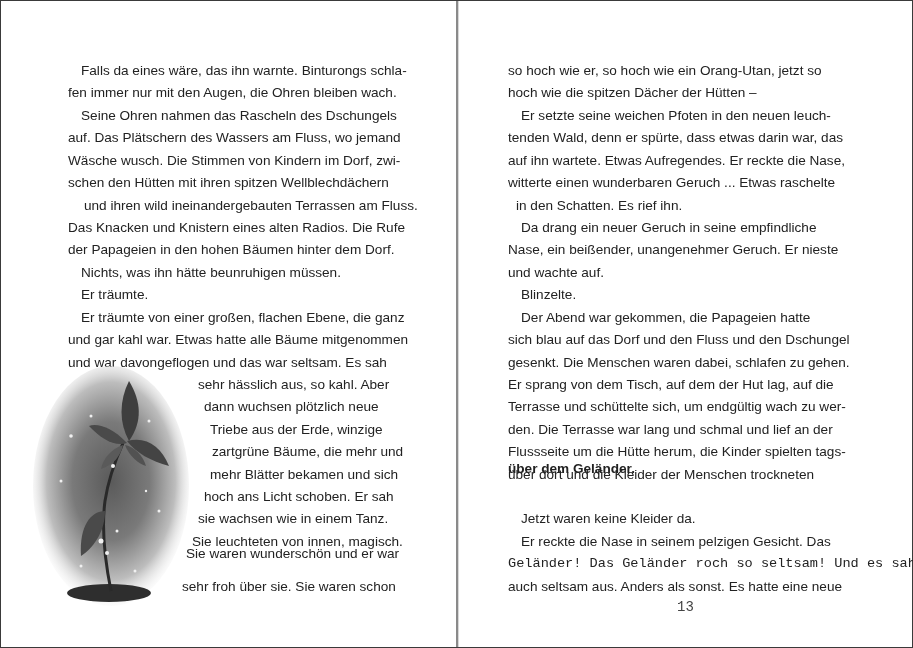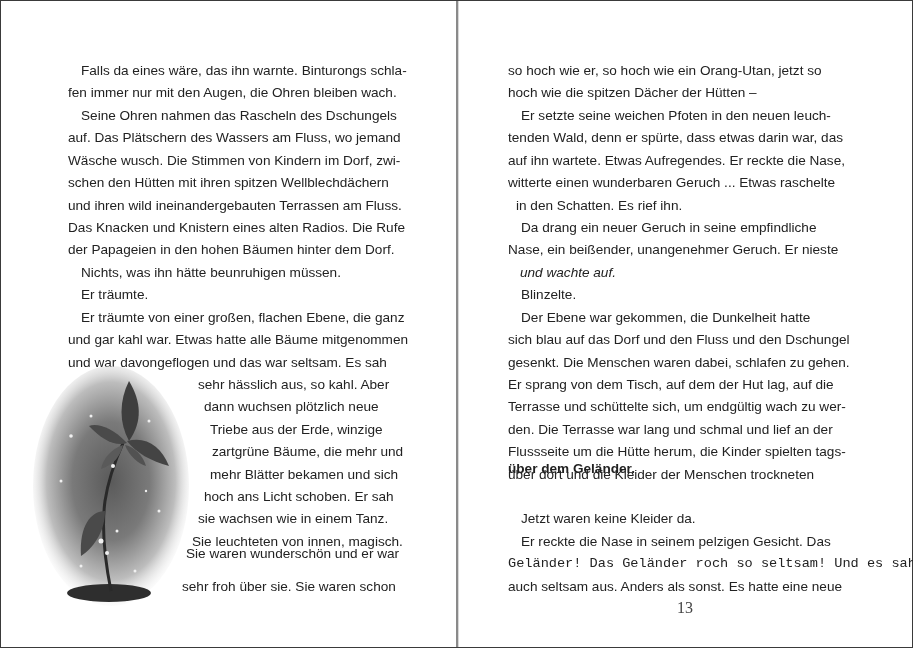--- a/index.html
+++ b/index.html
@@ -7,36 +7,36 @@
   .spread { position:relative; width:911px; height:646px; border:1px solid #3a3a3a; background:#fff; }
   .gutter { position:absolute; left:455px; top:0; width:2px; height:646px; background:#8a8a8a; }
   .gutter::after { content:""; position:absolute; left:2px; top:0; width:1px; height:100%; background:#d8d8d8; }
   .page { position:absolute; top:0; height:518px; }
   .page-left { left:0; width:455px; }
   .page-right { left:457px; width:454px; }
   .text { position:absolute; font-family:"Liberation Sans", sans-serif; font-size:13.6px; color:#222; }
   .line { position:absolute; white-space:nowrap; line-height:16px; height:16px; }
   .left-text .line { left:67px; }
   .right-text .line { left:50px; }
-  .pn { position:absolute; font-family:Liberation Serif, serif; font-size:16px; color:#444; }
+  .pn { position:absolute; font-family:Liberation Mono, monospace; font-size:14px; color:#444; }
   .illus { position:absolute; left:30px; top:360px; width:160px; height:260px; }
 </style>
 </head>
 <body>
 
 <div class="spread">
   <div class="page page-left">
     <div class="text left-text" id="left-text">
         <div class="line" style="top: 62px; margin-left: 13px;">Falls da eines wäre, das ihn warnte. Binturongs schla-</div>
         <div class="line" style="top: 84px; margin-left: 0px;">fen immer nur mit den Augen, die Ohren bleiben wach.</div>
         <div class="line" style="top: 107px; margin-left: 13px;">Seine Ohren nahmen das Rascheln des Dschungels</div>
         <div class="line" style="top: 129px; margin-left: 0px;">auf. Das Plätschern des Wassers am Fluss, wo jemand</div>
         <div class="line" style="top: 152px; margin-left: 0px;">Wäsche wusch. Die Stimmen von Kindern im Dorf, zwi-</div>
         <div class="line" style="top: 174px; margin-left: 0px;">schen den Hütten mit ihren spitzen Wellblechdächern</div>
-        <div class="line" style="top: 197px; margin-left: 0px;">und ihren wild ineinandergebauten Terrassen am Fluss.</div>
+        <div class="line" style="top: 197px; margin-left: 16px;">und ihren wild ineinandergebauten Terrassen am Fluss.</div>
         <div class="line" style="top: 219px; margin-left: 0px;">Das Knacken und Knistern eines alten Radios. Die Rufe</div>
         <div class="line" style="top: 241px; margin-left: 0px;">der Papageien in den hohen Bäumen hinter dem Dorf.</div>
         <div class="line" style="top: 264px; margin-left: 13px;">Nichts, was ihn hätte beunruhigen müssen.</div>
         <div class="line" style="top: 286px; margin-left: 13px;">Er träumte.</div>
         <div class="line" style="top: 309px; margin-left: 13px;">Er träumte von einer großen, flachen Ebene, die ganz</div>
         <div class="line" style="top: 331px; margin-left: 0px;">und gar kahl war. Etwas hatte alle Bäume mitgenommen</div>
         <div class="line" style="top: 354px; margin-left: 0px;">und war davongeflogen und das war seltsam. Es sah</div>
         <div class="line" style="top: 376px; margin-left: 130px;">sehr hässlich aus, so kahl. Aber</div>
         <div class="line" style="top: 398px; margin-left: 136px;">dann wuchsen plötzlich neue</div>
         <div class="line" style="top: 421px; margin-left: 142px;">Triebe aus der Erde, winzige</div>
@@ -87,23 +87,23 @@
     <div class="text right-text" id="right-text">
         <div class="line" style="top: 62px; margin-left: 0px;">so hoch wie er, so hoch wie ein Orang-Utan, jetzt so</div>
         <div class="line" style="top: 84px; margin-left: 0px;">hoch wie die spitzen Dächer der Hütten –</div>
         <div class="line" style="top: 107px; margin-left: 13px;">Er setzte seine weichen Pfoten in den neuen leuch-</div>
         <div class="line" style="top: 129px; margin-left: 0px;">tenden Wald, denn er spürte, dass etwas darin war, das</div>
         <div class="line" style="top: 152px; margin-left: 0px;">auf ihn wartete. Etwas Aufregendes. Er reckte die Nase,</div>
         <div class="line" style="top: 174px; margin-left: 0px;">witterte einen wunderbaren Geruch ... Etwas raschelte</div>
         <div class="line" style="top: 197px; margin-left: 0px; padding-left: 8px;">in den Schatten. Es rief ihn.</div>
         <div class="line" style="top: 219px; margin-left: 13px;">Da drang ein neuer Geruch in seine empfindliche</div>
         <div class="line" style="top: 241px; margin-left: 0px;">Nase, ein beißender, unangenehmer Geruch. Er nieste</div>
-        <div class="line" style="top: 264px; margin-left: 12px; font-style: italic;">und wachte auf.</div>
+        <div class="line" style="top: 264px; margin-left: 0px;">und wachte auf.</div>
         <div class="line" style="top: 286px; margin-left: 13px;">Blinzelte.</div>
-        <div class="line" style="top: 309px; margin-left: 13px;">Der Ebene war gekommen, die Dunkelheit hatte</div>
+        <div class="line" style="top: 309px; margin-left: 13px;">Der Abend war gekommen, die Papageien hatte</div>
         <div class="line" style="top: 331px; margin-left: 0px; text-align: center;">sich blau auf das Dorf und den Fluss und den Dschungel</div>
         <div class="line" style="top: 354px; margin-left: 0px;">gesenkt. Die Menschen waren dabei, schlafen zu gehen.</div>
         <div class="line" style="top: 376px; margin-left: 0px;">Er sprang von dem Tisch, auf dem der Hut lag, auf die</div>
         <div class="line" style="top: 398px; margin-left: 0px;">Terrasse und schüttelte sich, um endgültig wach zu wer-</div>
         <div class="line" style="top: 421px; margin-left: 0px;">den. Die Terrasse war lang und schmal und lief an der</div>
         <div class="line" style="top: 443px; margin-left: 0px;">Flussseite um die Hütte herum, die Kinder spielten tags-</div>
         <div class="line" style="top: 466px; margin-left: 0px;">über dort und die Kleider der Menschen trockneten</div>
         <div class="line" style="top: 460px; margin-left: 0px; font-weight: bold;">über dem Geländer.</div>
         <div class="line" style="top: 510px; margin-left: 13px;">Jetzt waren keine Kleider da.</div>
         <div class="line" style="top: 533px; margin-left: 13px;">Er reckte die Nase in seinem pelzigen Gesicht. Das</div>

